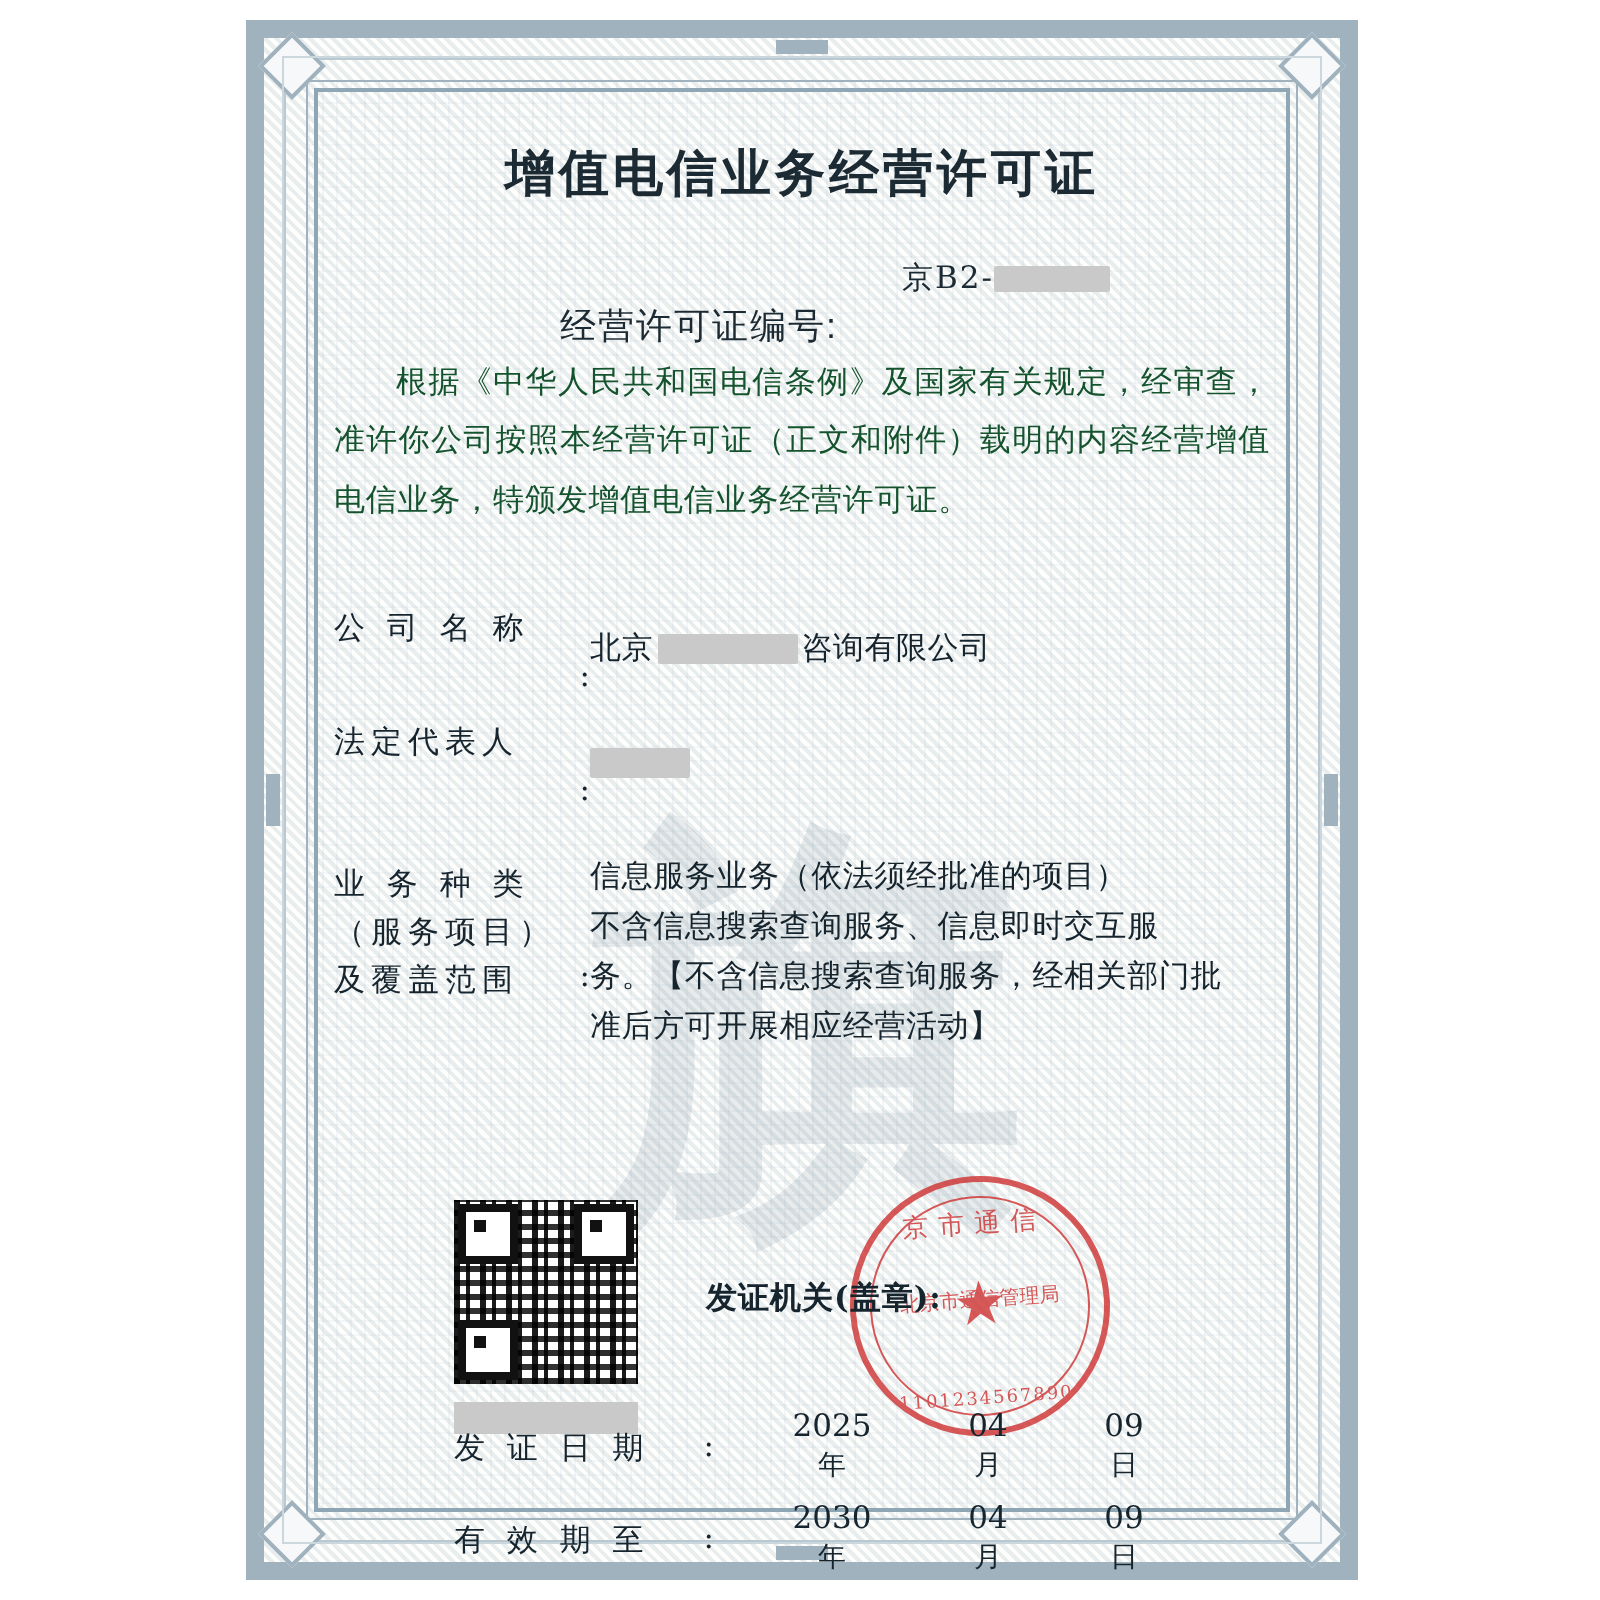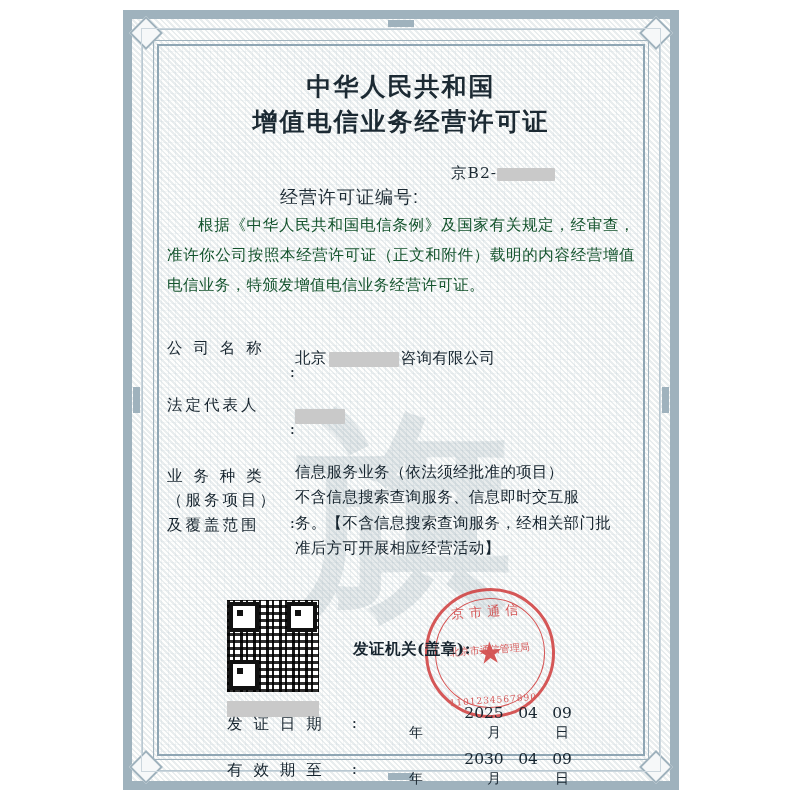--- a/index.html
+++ b/index.html
@@ -343,21 +343,21 @@
     color: #16242e;
   }
   .date-label .lbl-spaced { letter-spacing: 3px; }
   .date-label .colon { position: absolute; right: 0; top: 0; }
   .date-nums {
     position: absolute;
     left: 222px;
     top: 2px;
     width: 190px;
     display: flex;
-    justify-content: flex-end;
+    justify-content: space-between;
     font-family: "DejaVu Serif", "Liberation Serif", serif;
     font-size: 15.5px;
     color: #16242e;
   }
   .date-units {
     position: absolute;
     left: 222px;
     top: 22px;
     width: 190px;
     display: flex;
@@ -389,21 +389,20 @@
   </div>
   <div class="frame-mid"></div>
   <div class="frame-inner"></div>
   <div class="frame-inner2"></div>
 
   <div class="watermark">旗</div>
 
   <div class="content">
 
     <div class="title-block">
-      <div class="title-line">中华人民共和国</div>
       <div class="title-line">增值电信业务经营许可证</div>
     </div>
 
     <div class="num-row">
       <div class="num-value"><span>京B2-</span><span class="redacted rd-num">&nbsp;</span></div>
       <div class="num-label">经营许可证编号:</div>
     </div>
 
     <div class="para">根据《中华人民共和国电信条例》及国家有关规定，经审查，准许你公司按照本经营许可证（正文和附件）载明的内容经营增值电信业务，特颁发增值电信业务经营许可证。</div>
 

